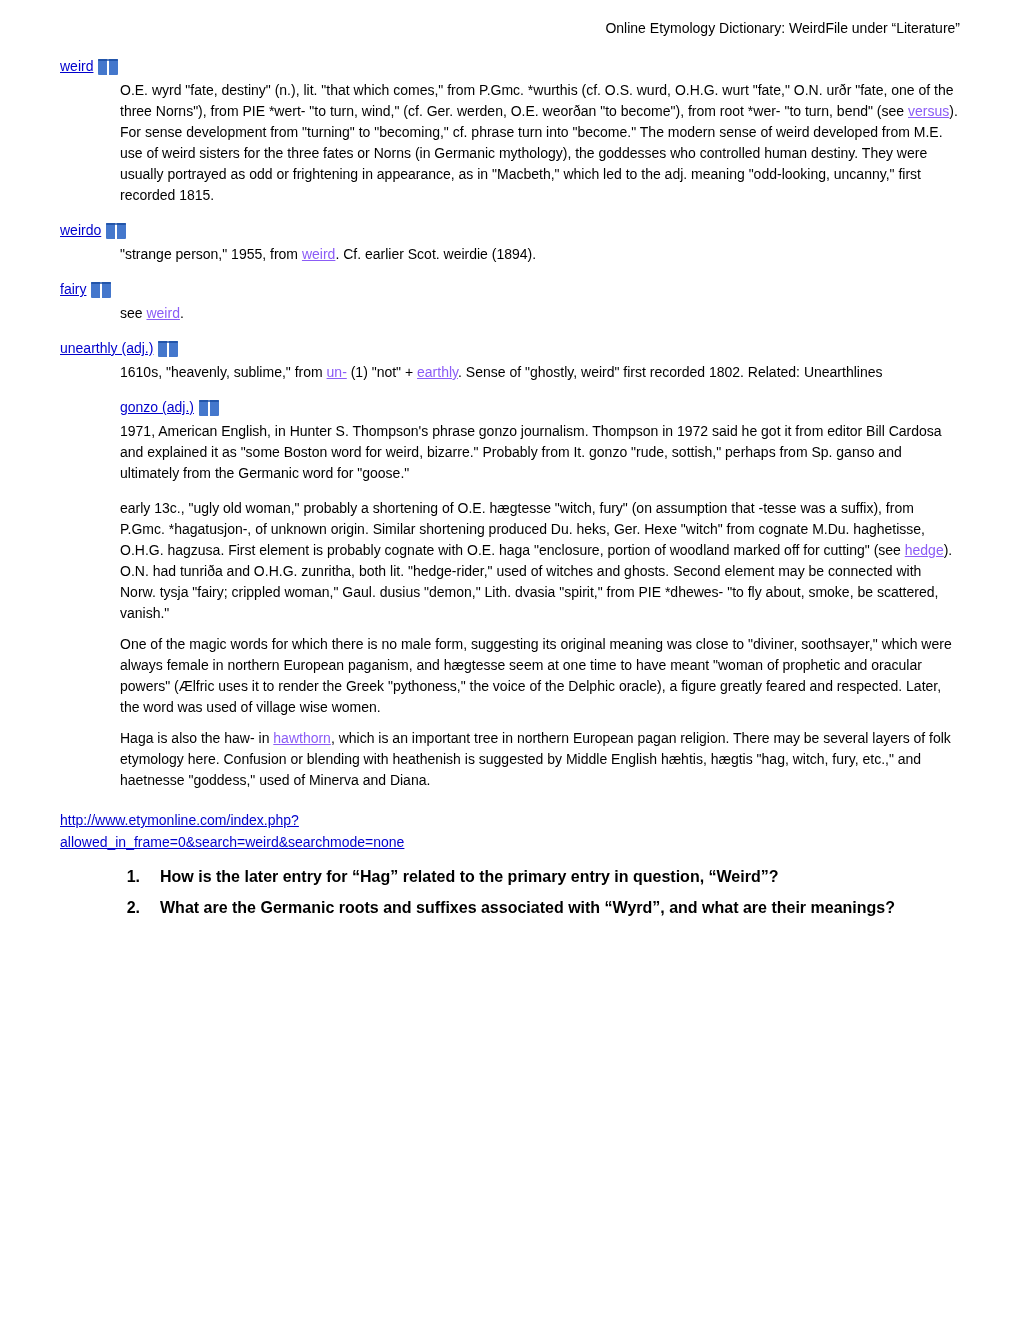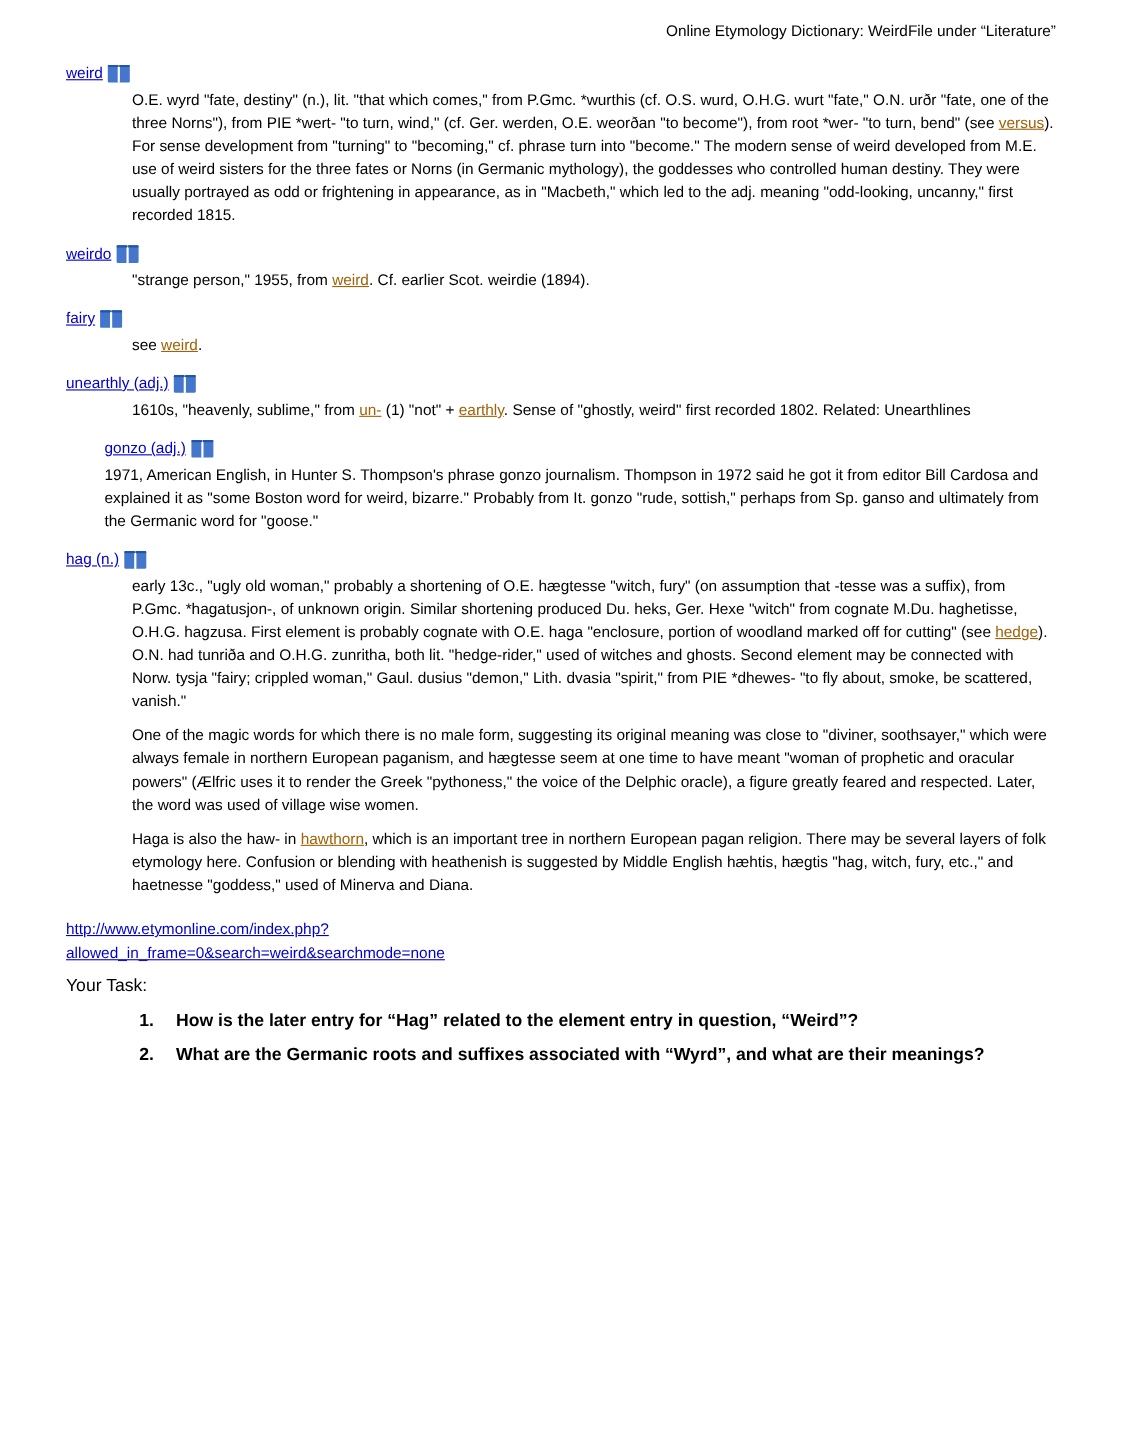--- a/index.html
+++ b/index.html
@@ -45,21 +45,21 @@
     .book-icon svg {
       width: 22px;
       height: 20px;
     }
     .entry-definition {
       margin-left: 60px;
       line-height: 1.5;
       font-size: 14px;
     }
     .inline-link {
-      color: #a16207;
+      color: #8b5cf6;
       text-decoration: underline;
       cursor: pointer;
     }
     .url-block {
       margin-top: 18px;
     }
     .url-link {
       color: #00c;
       text-decoration: underline;
       cursor: pointer;
@@ -187,21 +187,21 @@
       </svg>
     </span>
   </div>
   <div class="entry-definition">
     1610s, "heavenly, sublime," from <a class="inline-link">un-</a> (1) "not" + <a class="inline-link">earthly</a>. Sense of "ghostly, weird" first recorded
     1802. Related: Unearthlines
   </div>
 </div>
 
 <div class="entry-block">
-  <div style="margin-left:35px;">
+  <div style="margin-left:60px;">
     <div class="entry-word-row" style="margin-left:0;">
       <a class="entry-word">gonzo (adj.)</a>
       <span class="book-icon">
         <svg viewBox="0 0 22 20" xmlns="http://www.w3.org/2000/svg">
           <rect x="1" y="2" width="10" height="16" fill="#4477cc" rx="1"></rect>
           <rect x="11" y="2" width="10" height="16" fill="#4477cc" rx="1"></rect>
           <rect x="10" y="2" width="2" height="16" fill="#fff"></rect>
           <rect x="1" y="2" width="10" height="2" fill="#2255aa" rx="1"></rect>
           <rect x="11" y="2" width="10" height="2" fill="#2255aa" rx="1"></rect>
         </svg>
@@ -210,32 +210,20 @@
     <div class="entry-definition" style="margin-left:0;">
       1971, American English, in Hunter S. Thompson's phrase gonzo journalism. Thompson in 1972
       said he got it from editor Bill Cardosa and explained it as "some Boston word for weird, bizarre."
       Probably from It. gonzo "rude, sottish," perhaps from Sp. ganso and ultimately from the Germanic
       word for "goose."
     </div>
   </div>
 </div>
 
 <div class="entry-block hag-section">
-  <div class="entry-word-row">
-    <a class="entry-word">hag (n.)</a>
-    <span class="book-icon">
-      <svg viewBox="0 0 22 20" xmlns="http://www.w3.org/2000/svg">
-        <rect x="1" y="2" width="10" height="16" fill="#4477cc" rx="1"></rect>
-        <rect x="11" y="2" width="10" height="16" fill="#4477cc" rx="1"></rect>
-        <rect x="10" y="2" width="2" height="16" fill="#fff"></rect>
-        <rect x="1" y="2" width="10" height="2" fill="#2255aa" rx="1"></rect>
-        <rect x="11" y="2" width="10" height="2" fill="#2255aa" rx="1"></rect>
-      </svg>
-    </span>
-  </div>
   <div class="entry-definition">
     early 13c., "ugly old woman," probably a shortening of O.E. hægtesse "witch, fury" (on
     assumption that -tesse was a suffix), from P.Gmc. *hagatusjon-, of unknown origin. Similar
     shortening produced Du. heks, Ger. Hexe "witch" from cognate M.Du. haghetisse, O.H.G.
     hagzusa. First element is probably cognate with O.E. haga "enclosure, portion of woodland
     marked off for cutting" (see <a class="inline-link">hedge</a>). O.N. had tunriða and O.H.G. zunritha, both lit. "hedge-rider,"
     used of witches and ghosts. Second element may be connected with Norw. tysja "fairy; crippled
     woman," Gaul. dusius "demon," Lith. dvasia "spirit," from PIE *dhewes- "to fly about, smoke, be
     scattered, vanish."
   </div>
@@ -253,24 +241,23 @@
     "goddess," used of Minerva and Diana.
   </div>
 </div>
 
 <div class="url-block">
   <a class="url-link">http://www.etymonline.com/index.php?</a>
   <a class="url-link">allowed_in_frame=0&amp;search=weird&amp;searchmode=none</a>
 </div>
 
 <div class="task-section">
-  <div class="task-label">Your Task:</div>
   <div class="task-list">
     <div class="task-item">
       <span class="task-num">1.</span>
-      <span class="task-text">How is the later entry for “Hag” related to the element entry in question, “Weird”?</span>
+      <span class="task-text">How is the later entry for “Hag” related to the primary entry in question, “Weird”?</span>
     </div>
     <div class="task-item">
       <span class="task-num">2.</span>
       <span class="task-text">What are the Germanic roots and suffixes associated with “Wyrd”, and what are their meanings?</span>
     </div>
   </div>
 </div>
 
 </body></html>

